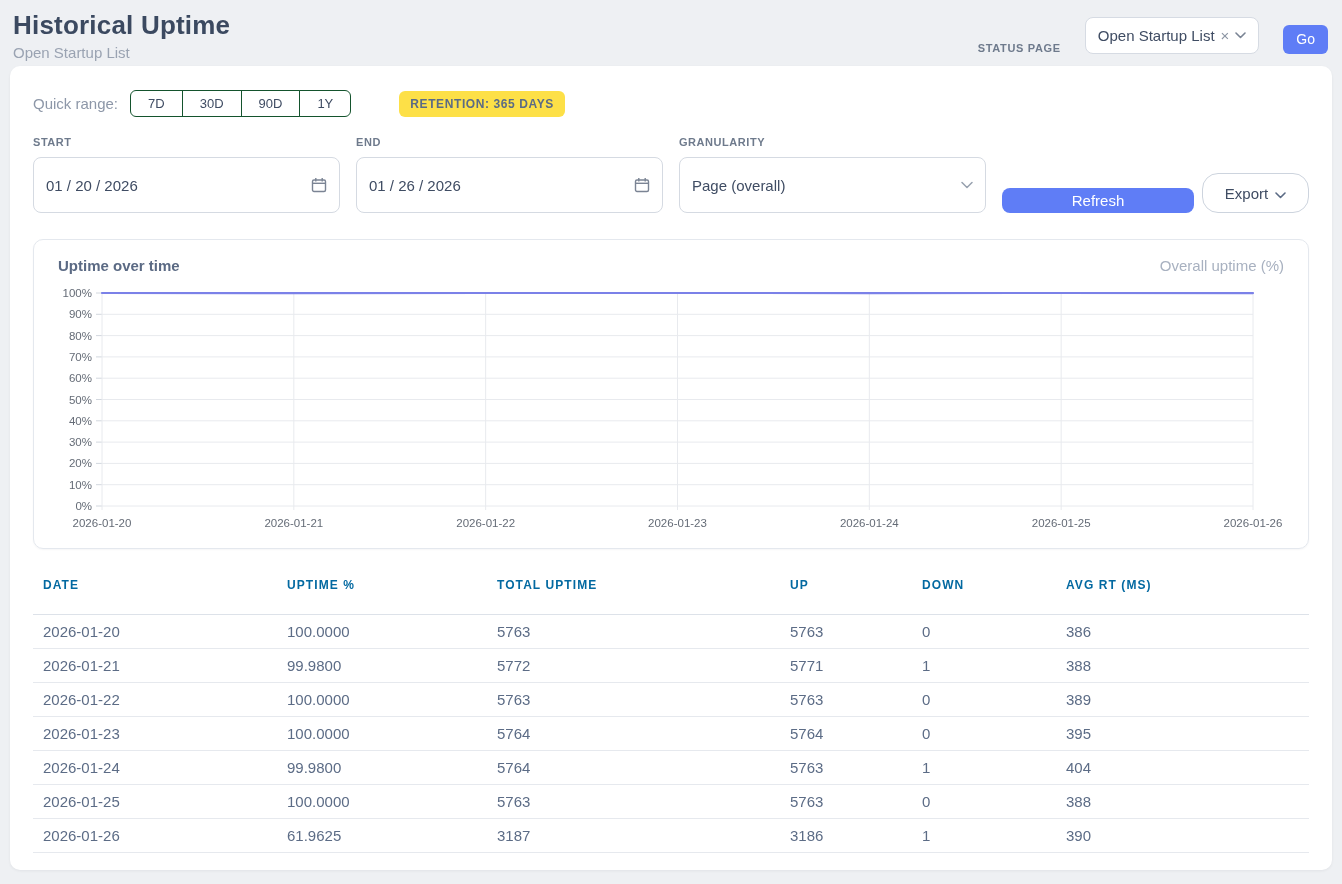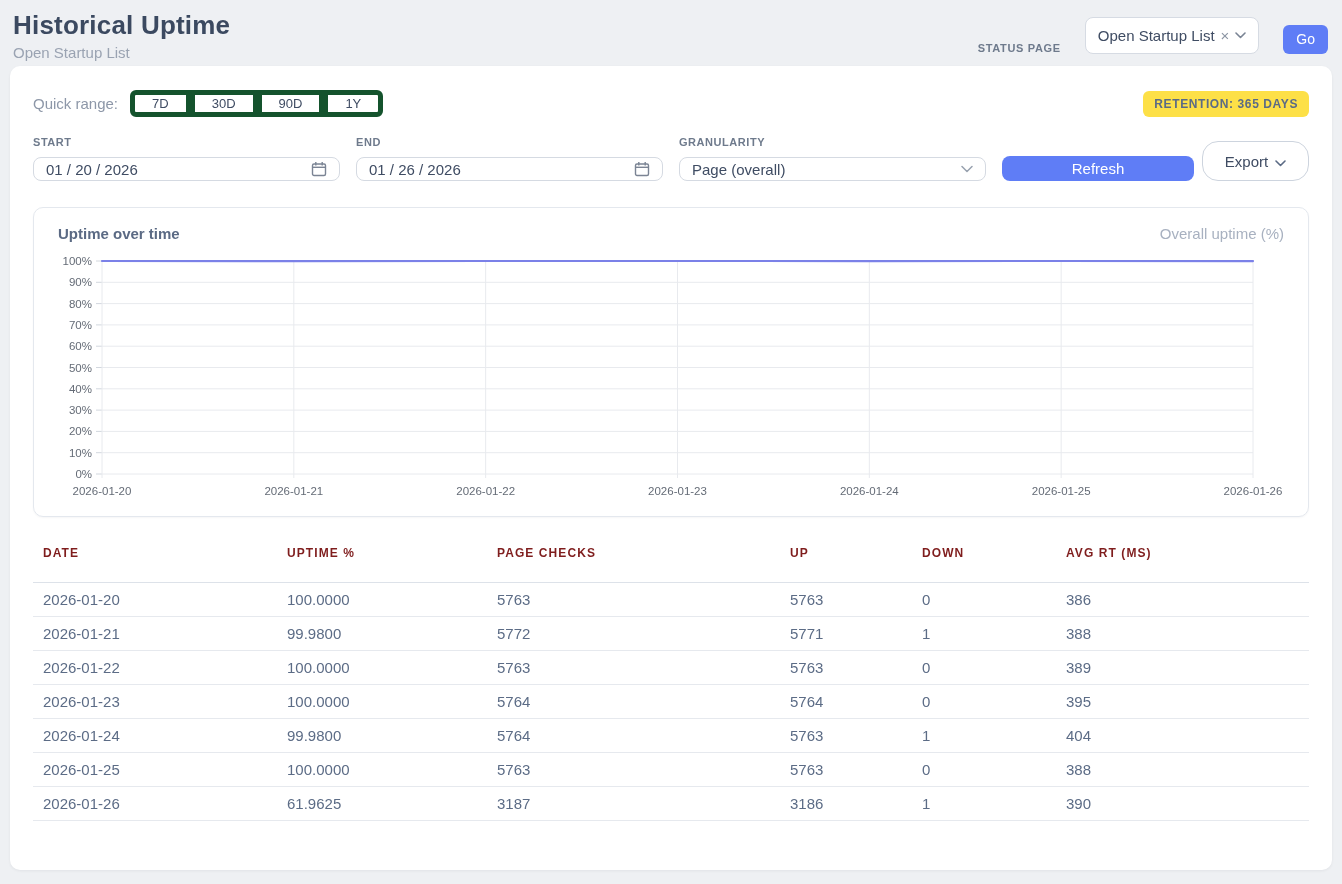--- a/index.html
+++ b/index.html
@@ -31,45 +31,45 @@
     height:29px; padding:0 13px; font-size:14px; cursor:pointer;
     font-family:Liberation Sans, sans-serif;
   }
   
   .main-card {
     margin:0 10px; background:#fff; border-radius:10px;
     box-shadow:0 1px 3px rgba(16,24,40,.06);
     padding:24px 23px 20px 23px; height:804px;
   }
   
-  .row-quick { display:flex; justify-content:space-between; align-items:center; }
+  .row-quick { display:flex; justify-content:flex-start; align-items:center;gap:48px; }
   .quick-left { display:flex; align-items:center; }
   .quick-label { font-size:15px; color:#8d97a8; margin-right:12px; }
   .seg-group { display:flex; }
   .seg-btn {
-    background:#fff; border:5px solid #14532d; color:#3f4c63;
+    background:#fff; border:1px solid #14532d; color:#3f4c63;
     font-size:13px; font-weight:500; height:27px; padding:0 17px;
     margin-left:-1px; cursor:pointer; font-family:inherit;
   }
   .seg-btn:first-child { border-radius:6px 0 0 6px; margin-left:0; }
   .seg-btn:last-child { border-radius:0 6px 6px 0; }
   .retention-badge {
     background:#fde047; color:#5b6b85; font-size:12px; font-weight:600;
     letter-spacing:.05em; border-radius:6px; padding:6px 11px;
   }
   
   .row-filters { display:flex; margin-top:19px; align-items:flex-end; }
   .field-group { width:307px; margin-right:16px; }
   .field-label {
     font-size:11px; font-weight:600; color:#6e7a8c; letter-spacing:.05em;
     margin-bottom:9px;
   }
   .field-box {
     display:flex; align-items:center; justify-content:space-between;
-    height:24px; border:1px solid #d5dae2; border-radius:8px;
+    height:56px; border:1px solid #d5dae2; border-radius:8px;
     padding:0 12px; font-size:15px; color:#3f4c63; background:#fff; cursor:pointer;
   }
   .cal-icon svg, .sel-chev svg { display:block; }
   .refresh-btn {
     width:192px; height:25px; background:#5f7df6; color:#fff; border:none;
     border-radius:8px; font-size:15px; cursor:pointer; font-family:inherit;
   }
   .export-btn {
     width:107px; height:40px; background:#fff; color:#3f4c63;
     border:1px solid #cdd4de; border-radius:16px; font-size:15px; cursor:pointer;
@@ -83,21 +83,21 @@
     padding:17px 24px 12px 24px;
   }
   .chart-head { display:flex; justify-content:space-between; align-items:flex-start; }
   .chart-title { font-size:15px; font-weight:700; color:#5b6a84; }
   .chart-legend { font-size:15px; color:#a8b1c0; }
   .chart-plot { margin-top:10px; }
   .chart-plot svg { display:block; }
   
   .uptime-table { width:100%; border-collapse:collapse; margin-top:23px; }
   .uptime-table th {
-    text-align:left; font-size:12px; font-weight:700; color:#7f1d1d;
+    text-align:left; font-size:12px; font-weight:700; color:#0369a1;
     letter-spacing:.09em; padding:6px 10px 22px 10px;
     border-bottom:1px solid #dde2e9;
   }
   .uptime-table td {
     font-size:15px; color:#5c6c86; padding:8px 10px;
     border-bottom:1px solid #e6e9ee; height:33px;
   }
 </style>
 </head>
 <body>
@@ -253,21 +253,21 @@
         <col style="width:210px">
         <col style="width:293px">
       <col style="width:132px">
         <col style="width:144px">
         <col>
     </colgroup>
     <thead>
       <tr>
         <th>DATE</th>
         <th>UPTIME %</th>
-        <th>PAGE CHECKS</th>
+        <th>TOTAL UPTIME</th>
         <th>UP</th>
         <th>DOWN</th>
         <th>AVG RT (MS)</th>
       </tr>
     </thead>
     <tbody id="table-body">
         <tr>
           <td>2026-01-20</td>
           <td>100.0000</td>
           <td>5763</td>

